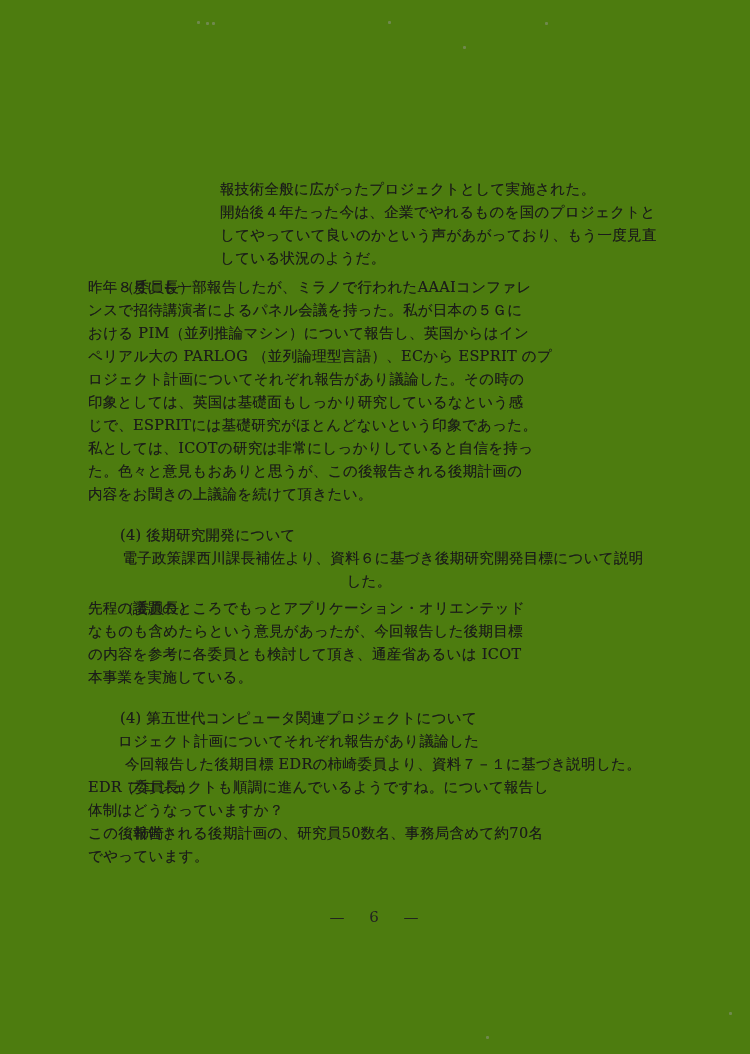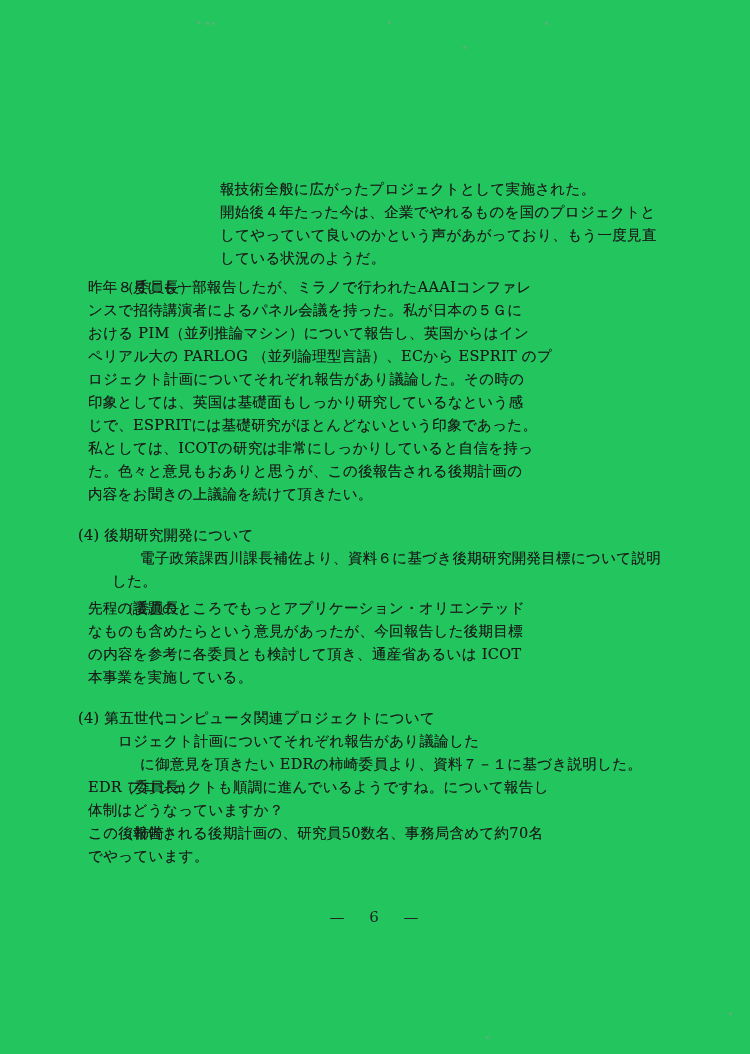--- a/index.html
+++ b/index.html
@@ -1,43 +1,43 @@
 <!DOCTYPE html>
 <html><head>
 <meta charset="utf-8">
 <style>
   html,body { margin:0; padding:0; background:#e8e8e6; }
   .page {
     position:relative;
     width:750px; height:1054px;
     margin:0 auto;
-    background:#22c55e;
+    background:#4d7c0f;
     font-family:"DejaVu Serif","Liberation Serif",serif;
     color:#1b1b1b;
     overflow:hidden;
   }
   .content { position:absolute; top:178px; left:0; right:0; }
   .para {
     white-space:pre-line;
     font-size:14.5px;
     line-height:23px;
     letter-spacing:0.3px;
     font-weight:500;
     text-shadow:0 0 0.4px rgba(20,20,20,0.55);
   }
   .continuation { margin-left:220px; }
   .speech { position:relative; }
   .speech .label { position:absolute; left:120px; top:0; }
   .speech .text { margin-left:88px; }
   .gap-small { margin-top:6px; }
   .gap-section { margin-top:18px; }
   .gap-tiny { margin-top:4px; }
-  .section .heading { margin-left:78px; }
+  .section .heading { margin-left:120px; }
   .section .sub { margin-left:118px; }
-  .section .desc { margin-left:112px; margin-right:88px; text-indent:28px; }
+  .section .desc { margin-left:76px; margin-right:88px; text-indent:28px;text-align:center; }
   .footer {
     position:absolute; top:908px; left:0; right:0;
     text-align:center;
     font-size:15px;
     letter-spacing:2px;
     word-spacing:16px;
     color:#222;
   }
   .speck {
     position:absolute; width:3px; height:3px;
@@ -89,21 +89,21 @@
       <span class="para label">（委員長）</span>
       <div class="para text">先程の議題のところでもっとアプリケーション・オリエンテッド
 なものも含めたらという意見があったが、今回報告した後期目標
 の内容を参考に各委員とも検討して頂き、通産省あるいは ICOT
 本事業を実施している。</div>
     </div>
 
     <div class="section gap-section">
       <div class="para heading">(4) 第五世代コンピュータ関連プロジェクトについて</div>
       <div class="para sub">ロジェクト計画についてそれぞれ報告があり議論した</div>
-      <div class="para desc">に御意見を頂きたい EDRの柿崎委員より、資料７－１に基づき説明した。</div>
+      <div class="para desc">今回報告した後期目標 EDRの柿崎委員より、資料７－１に基づき説明した。</div>
     </div>
 
     <div class="speech">
       <span class="para label">（委員長）</span>
       <div class="para text">EDR プロジェクトも順調に進んでいるようですね。について報告し
 体制はどうなっていますか？</div>
     </div>
 
     <div class="speech">
       <span class="para label">（柿崎）</span>

